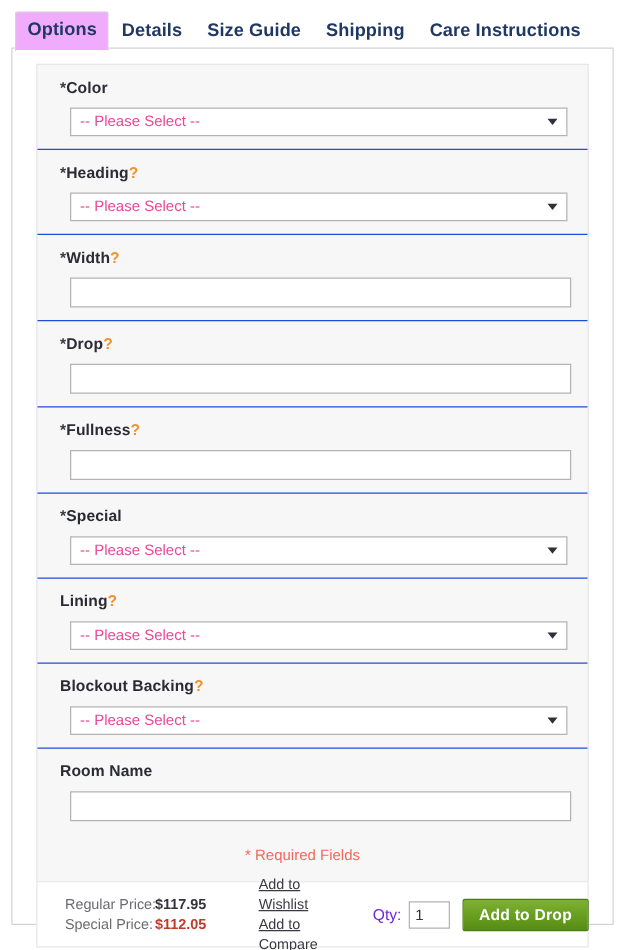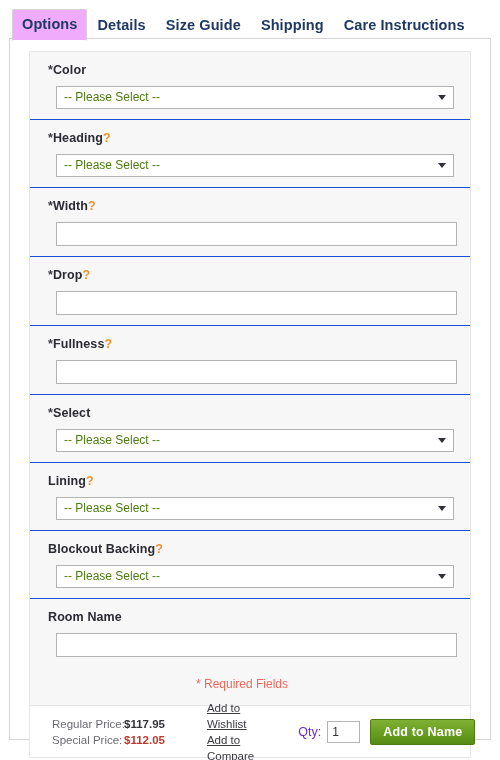--- a/index.html
+++ b/index.html
@@ -97,21 +97,21 @@
   select.ctl {
     -webkit-appearance: none;
     appearance: none;
     width: 398px;
     height: 23px;
     background: #ffffff;
     border: 1px solid #b3b3b3;
     border-radius: 0;
     font-family: "Liberation Sans", sans-serif;
     font-size: 12px;
-    color: #4d7c0f;
+    color: #ec4899;
     padding: 0 18px 0 7px;
     line-height: 21px;
   }
   .sel-holder { position: relative; display: inline-block; }
   .sel-arrow {
     position: absolute;
     right: 8px; top: 9px;
     width: 0; height: 0;
     border-left: 4px solid transparent;
     border-right: 4px solid transparent;
@@ -249,21 +249,21 @@
           </div>
           <div class="field">
             <div class="label"><span class="req">*</span><span>Drop</span><span class="help">?</span></div>
             <div class="ctl-wrap"><input type="text" class="ctl-text" value="" style=""></div>
           </div>
           <div class="field">
             <div class="label"><span class="req">*</span><span>Fullness</span><span class="help">?</span></div>
             <div class="ctl-wrap"><input type="text" class="ctl-text" value="" style=""></div>
           </div>
           <div class="field">
-            <div class="label"><span class="req">*</span><span>Select</span></div>
+            <div class="label"><span class="req">*</span><span>Special</span></div>
             <div class="ctl-wrap"><span class="sel-holder"><select class="ctl"><option>-- Please Select --</option></select><span class="sel-arrow"></span></span></div>
           </div>
           <div class="field">
             <div class="label"><span>Lining</span><span class="help">?</span></div>
             <div class="ctl-wrap"><span class="sel-holder"><select class="ctl"><option>-- Please Select --</option></select><span class="sel-arrow"></span></span></div>
           </div>
           <div class="field">
             <div class="label"><span>Blockout Backing</span><span class="help">?</span></div>
             <div class="ctl-wrap"><span class="sel-holder"><select class="ctl"><option>-- Please Select --</option></select><span class="sel-arrow"></span></span></div>
           </div>
@@ -290,20 +290,20 @@
         </div>
 
         <div class="links-block">
           <span class="lnk">Add to Wishlist</span>
           <span class="lnk">Add to Compare</span>
         </div>
 
         <div class="qty-block">
           <span class="qty-label">Qty:</span>
           <input class="qty-input" type="text" value="1" style="">
-          <button class="cart-btn">Add to Name</button>
+          <button class="cart-btn">Add to Drop</button>
         </div>
 
       </div>
     </div>
 
   </div>
 </div>
 
 </body></html>

